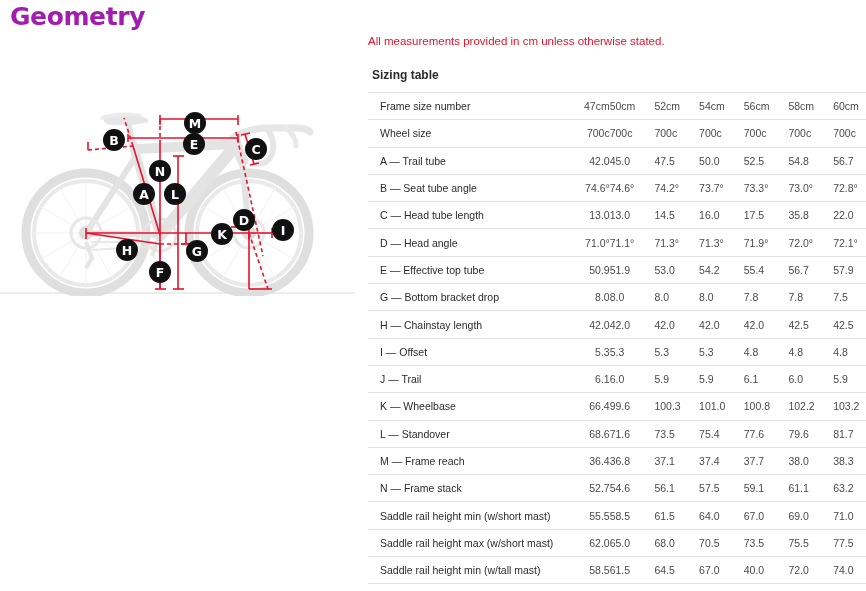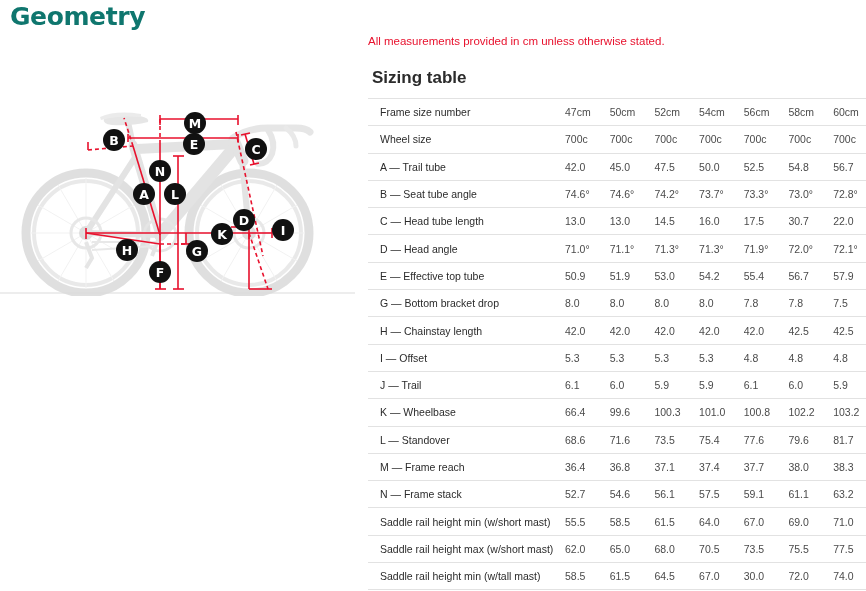--- a/index.html
+++ b/index.html
@@ -11,21 +11,21 @@
     overflow:hidden;
     position:relative;
   }
   .page{position:relative;width:866px;height:591px;}
 
   
   .page-title{
     position:absolute;left:10px;top:2px;
     font-size:25px;font-weight:700;
     letter-spacing:-0.4px;
-    color:#0f766e;
+    color:#a21caf;
     font-family:"DejaVu Sans",sans-serif;
   }
 
   
   .diagram-panel{
     position:absolute;left:0;top:46px;width:360px;height:250px;
   }
   .diagram-svg{display:block;}
 
   
@@ -33,21 +33,21 @@
     position:absolute;left:368px;top:30px;width:498px;
   }
   .measure-note{
     font-size:11.5px;
     color:#e8112d;
     font-weight:400;
     margin:4px 0 20px 0;
     line-height:14px;
   }
   .table-caption{
-    font-size:17px;
+    font-size:12px;
     font-weight:700;
     color:#2b2b2b;
     margin:0 0 10px 4px;
   }
   table.geo{
     border-collapse:collapse;
     width:498px;
     table-layout:fixed;
   }
   table.geo tr{
@@ -68,21 +68,21 @@
   table.geo th.rowlabel{
     width:185px;
     padding-left:12px;
     font-weight:400;
     color:#2b2b2b;
     white-space:nowrap;
   }
   table.geo td.val{
     width:44.7px;
   }
-  table.geo td.val.first{padding-left:0;}
+  table.geo td.val.first{padding-left:0;text-align:right;}
 </style>
 </head>
 <body>
 
 <div class="page">
 
   <div class="page-title">Geometry</div>
 
   <div class="diagram-panel">
     <svg class="diagram-svg" width="360" height="250" viewBox="0 0 360 250">
@@ -338,21 +338,21 @@
             <td class="val">73.0°</td>
             <td class="val">72.8°</td>
           </tr>
           <tr>
             <th class="rowlabel">C — Head tube length</th>
             <td class="val first">13.0</td>
             <td class="val">13.0</td>
             <td class="val">14.5</td>
             <td class="val">16.0</td>
             <td class="val">17.5</td>
-            <td class="val">30.7</td>
+            <td class="val">35.8</td>
             <td class="val">22.0</td>
           </tr>
           <tr>
             <th class="rowlabel">D — Head angle</th>
             <td class="val first">71.0°</td>
             <td class="val">71.1°</td>
             <td class="val">71.3°</td>
             <td class="val">71.3°</td>
             <td class="val">71.9°</td>
             <td class="val">72.0°</td>
@@ -467,21 +467,21 @@
             <td class="val">73.5</td>
             <td class="val">75.5</td>
             <td class="val">77.5</td>
           </tr>
           <tr>
             <th class="rowlabel">Saddle rail height min (w/tall mast)</th>
             <td class="val first">58.5</td>
             <td class="val">61.5</td>
             <td class="val">64.5</td>
             <td class="val">67.0</td>
-            <td class="val">30.0</td>
+            <td class="val">40.0</td>
             <td class="val">72.0</td>
             <td class="val">74.0</td>
           </tr>
           <tr>
             <th class="rowlabel">Saddle rail height max (w/tall mast)</th>
             <td class="val first">65.0</td>
             <td class="val">68.0</td>
             <td class="val">71.0</td>
             <td class="val">73.5</td>
             <td class="val">76.5</td>

